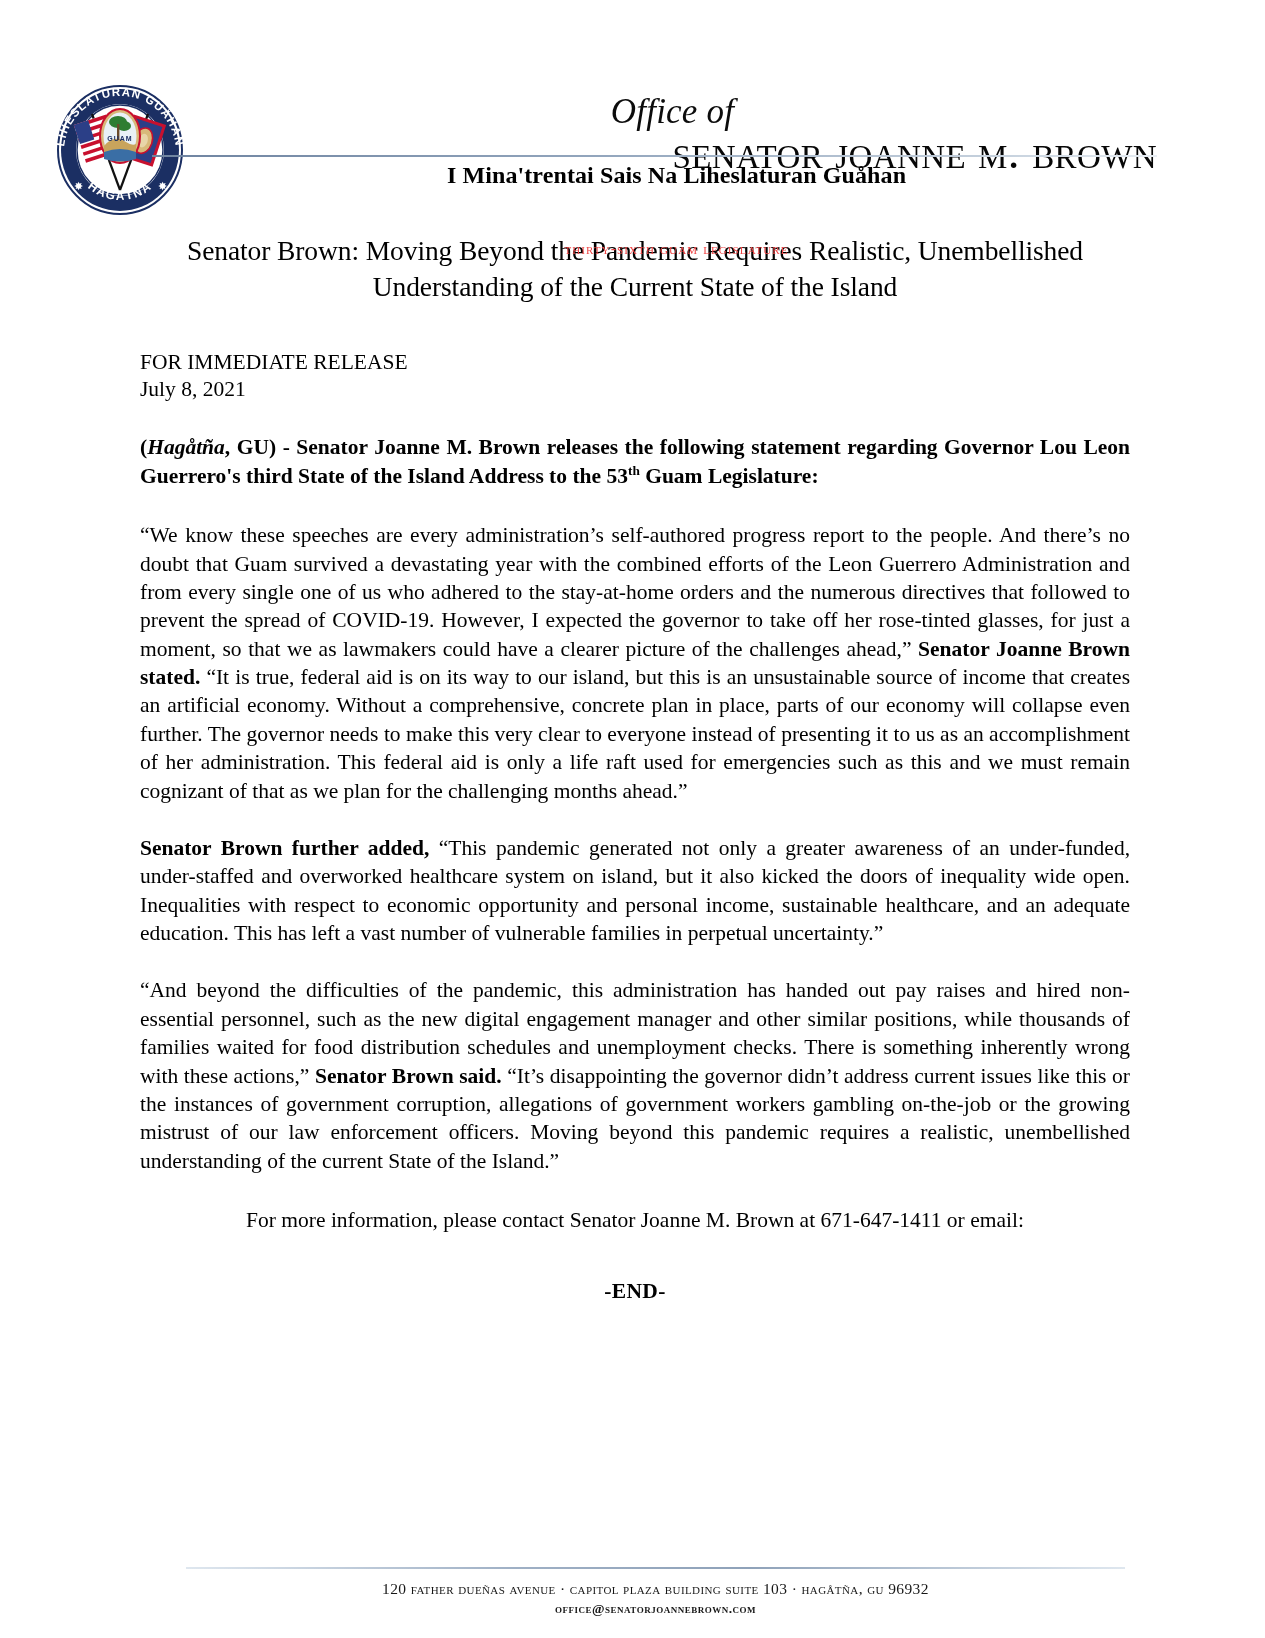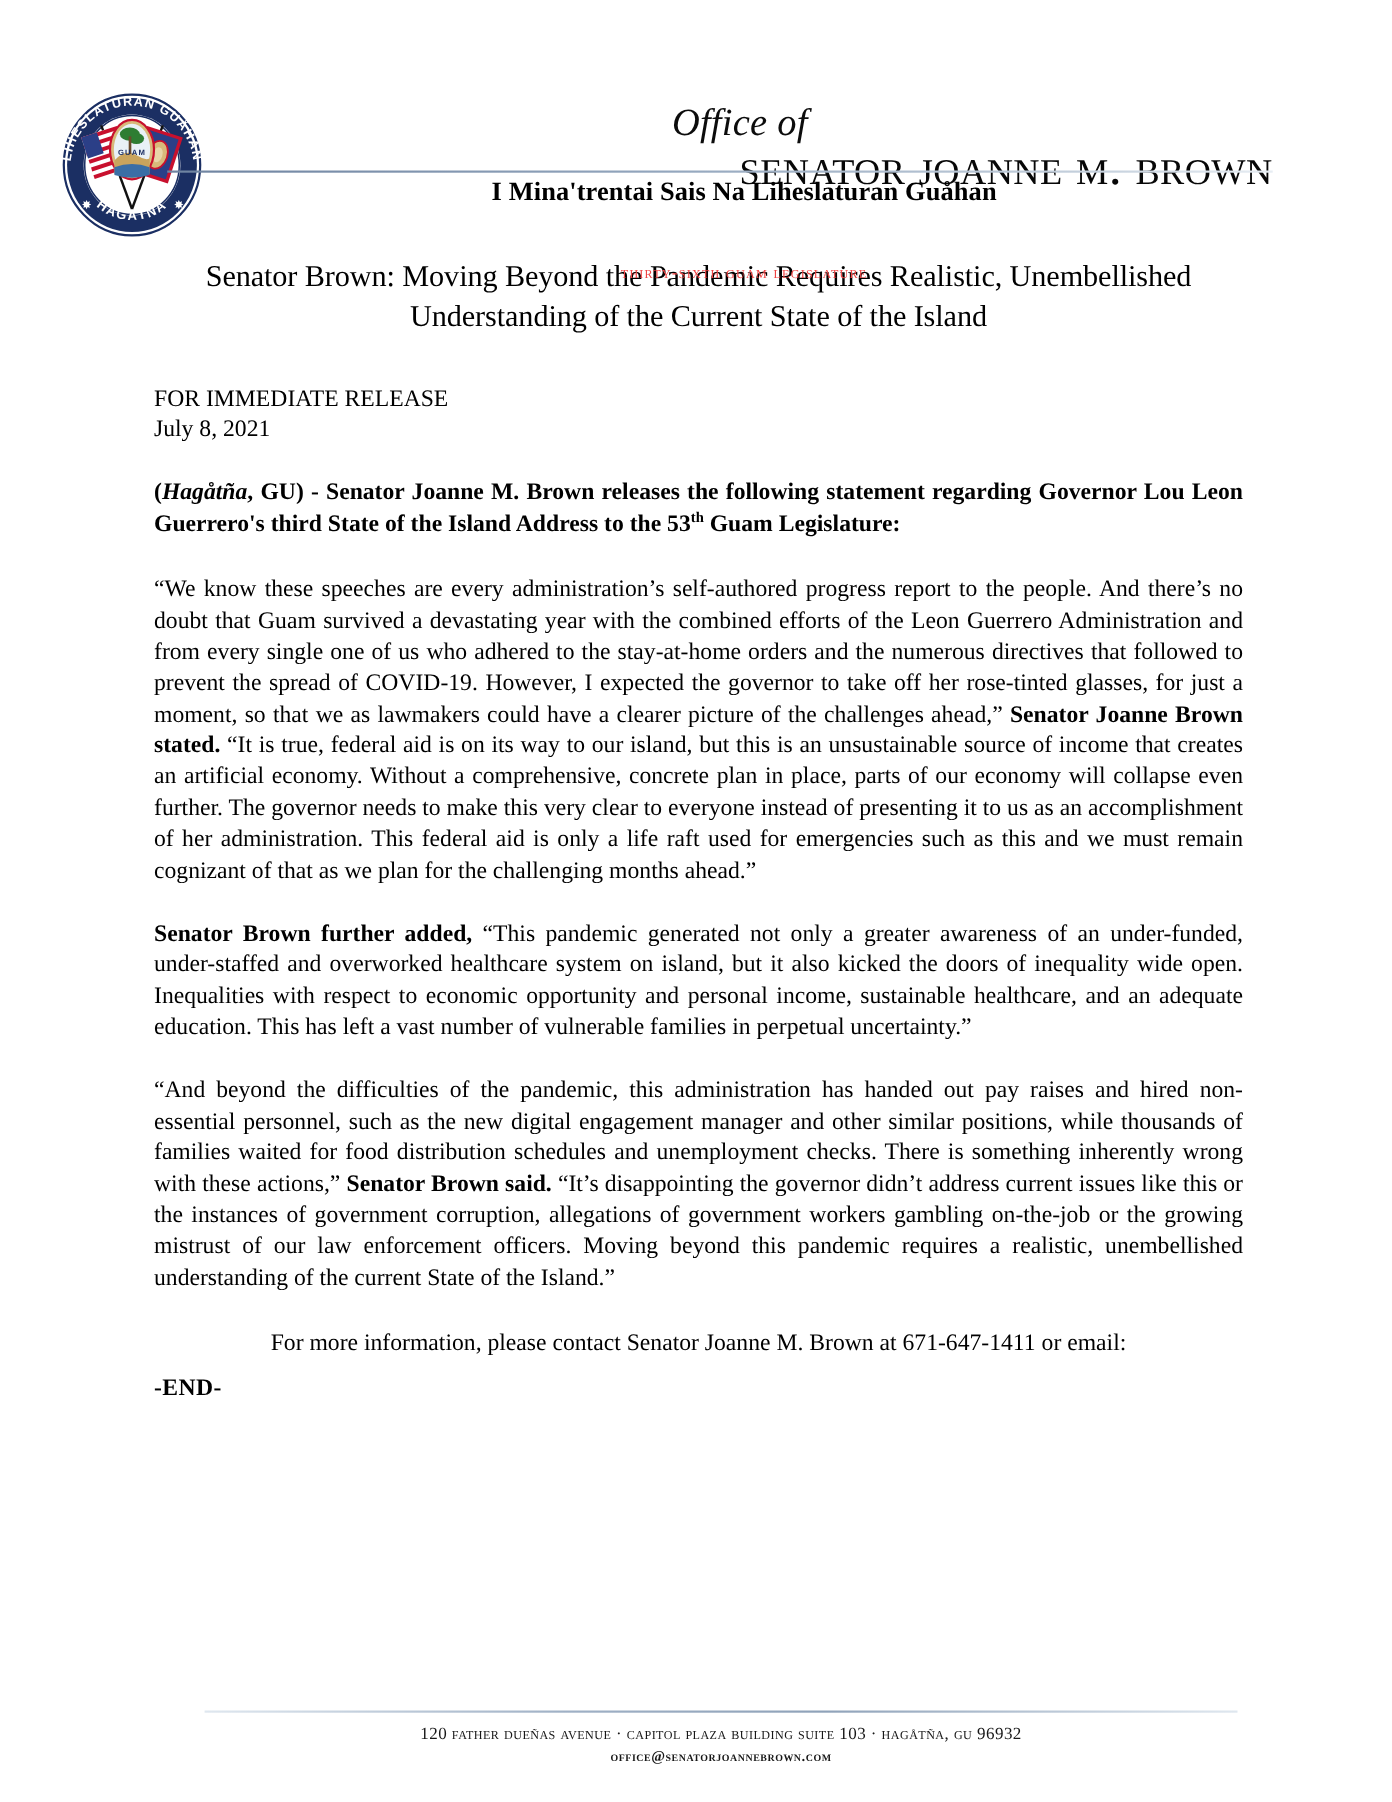--- a/index.html
+++ b/index.html
@@ -132,33 +132,33 @@
     font-size: 21.5px;
     line-height: 1.34;
     text-align: center;
     margin: 31px 0 0 0;
   }
   .contact a, .contact .link {
     color: #000000;
     text-decoration: underline;
   }
   .end-mark {
-    text-align: left;
-    font-size: 21.5px;
-    font-weight: bold;
-    margin-top: 14px;
+    text-align: center;
+    font-size: 21.5px;
+    font-weight: bold;
+    margin-top: 44px;
     letter-spacing: .4px;
   }
 
   
   .footer {
     position: absolute;
     left: 0;
     right: 0;
-    bottom: 32px;
+    bottom: 20px;
     margin-left: 46px;
   }
   .footer-rule {
     margin: 0 140px 10px 140px;
     height: 2px;
     background: linear-gradient(to right, #dfe7ef 0%, #9fb0c5 35%, #8fa2b9 60%, #dfe7ef 100%);
   }
   .footer-line1 {
     text-align: center;
     font-size: 15.5px;

